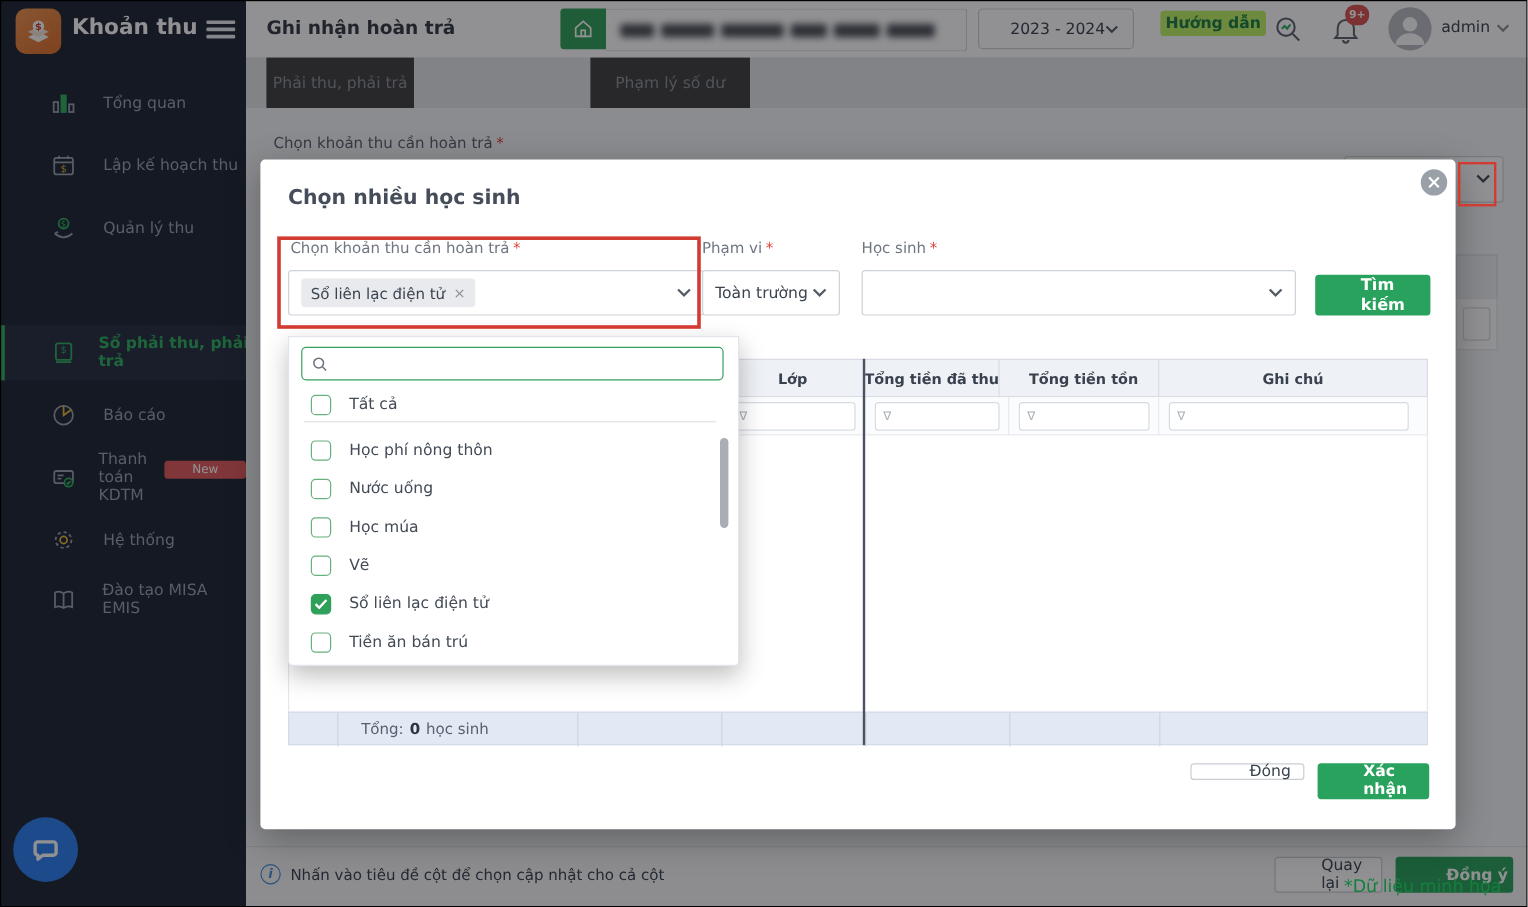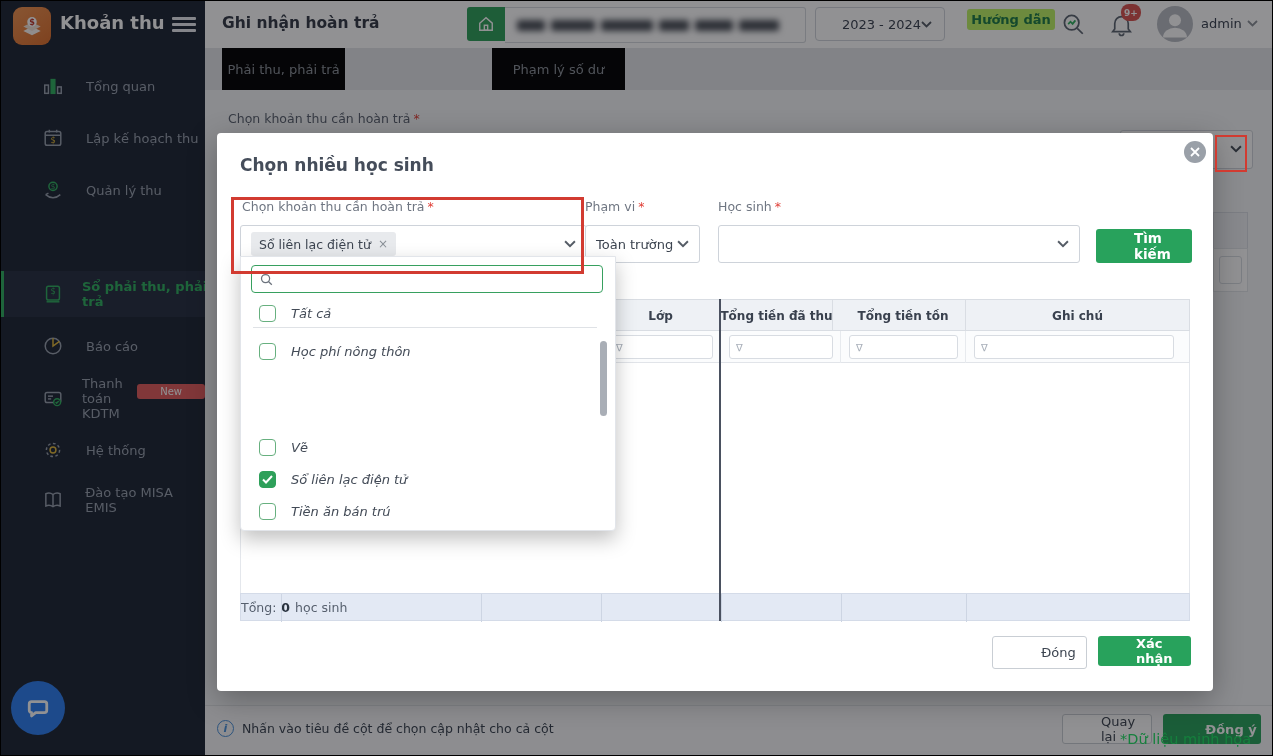--- a/index.html
+++ b/index.html
@@ -42,21 +42,21 @@
             border-radius:3px;display:flex;align-items:center;justify-content:center;margin-left:12px;}
   .hdr-ic{top:11px;color:#5b6470;}
   .bell-badge{left:916px;top:4px;min-width:14px;height:15px;background:#d9534f;color:#fff;font-size:9px;font-weight:bold;
               border-radius:8px;padding:1px 3px;display:flex;align-items:center;justify-content:center;z-index:2;}
   .avatar{left:952px;top:6px;width:36px;height:36px;border-radius:50%;background:#b8bcc3;overflow:hidden;
           display:flex;align-items:center;justify-content:center;}
   .admin-name{left:996px;top:16px;font-size:13px;color:#3a4250;}
   
   
   .tabbar{left:205px;top:48px;width:1068px;height:42px;background:#e4e6e9;z-index:1;}
-  .tab{top:0;height:42px;display:flex;align-items:center;justify-content:center;font-size:13px;color:#8a9097;background:#000000;}
+  .tab{top:0;height:42px;display:flex;align-items:center;justify-content:center;font-size:13px;color:#8a9097;background:#404040;}
   .tab.active{background:#fff;color:#1c7747;font-weight:600;border-top:3px solid #1e8a52;height:39px;}
 
   
   .content{left:205px;top:90px;width:1068px;height:615px;background:#f5f6f7;z-index:1;}
   .pg-label{left:23px;top:21px;font-size:12.5px;color:#5a6270;}
   .req{color:#e03e36;margin-left:3px;}
   .pg-sel-remnant{left:915px;top:40px;width:131px;height:37px;background:#fff;border:1px solid #cfd4da;border-radius:3px;}
   .remnant-h{left:1008px;top:122px;width:33px;height:36px;background:#eef1f5;border:1px solid #d9dde3;}
   .remnant-f{left:1008px;top:158px;width:33px;height:42px;background:#fff;border:1px solid #e2e5ea;}
   .remnant-fb{left:1014px;top:166px;width:21px;height:26px;background:#fff;border:1px solid #d8dce2;border-radius:3px;}
@@ -98,22 +98,22 @@
   .ft-cell{position:absolute;top:0;height:32px;border-right:1px solid #e7eaee;box-sizing:border-box;}
   .ft-input{position:absolute;top:4px;height:24px;background:#fff;border:1px solid #d8dce2;border-radius:3px;
             display:flex;align-items:center;color:#a9b0ba;font-size:10px;padding-left:6px;box-sizing:border-box;}
   .tbody{left:23px;top:230px;width:950px;height:230px;background:#fff;border-left:1px solid #e4e7ec;border-right:1px solid #e4e7ec;box-sizing:border-box;}
   .sum-row{left:23px;top:460px;width:950px;height:28px;background:#e3e9f4;box-sizing:border-box;border:1px solid #d4dbe8;
            font-size:12.5px;color:#57606e;}
   .sum-div{position:absolute;top:0;height:28px;width:1px;background:#cdd5e3;}
   .dark-div{left:502px;top:166px;width:2px;height:322px;background:#4a5160;z-index:2;}
 
   
-  .dropdown{left:240px;top:256px;width:376px;height:275px;background:#fff;z-index:55;
-            box-shadow:0 8px 20px rgba(0,0,0,0.25);border:1px solid #e2e5ea;box-sizing:border-box;border-radius:0 0 4px 4px;font-style:italic;}
+  .dropdown{left:240px;top:280px;width:376px;height:275px;background:#fff;z-index:55;
+            box-shadow:0 8px 20px rgba(0,0,0,0.25);border:1px solid #e2e5ea;box-sizing:border-box;border-radius:0 0 4px 4px;}
   .search-box{left:10px;top:8px;width:352px;height:28px;border:1.5px solid #37a05f;border-radius:4px;box-sizing:border-box;
               display:flex;align-items:center;padding-left:7px;}
   .opt-row{left:0;width:356px;height:32px;display:flex;align-items:center;cursor:pointer;}
   .cbx{width:17px;height:17px;border:1.5px solid #67b07f;border-radius:4px;margin-left:18px;box-sizing:border-box;
        display:flex;align-items:center;justify-content:center;background:#fff;}
   .cbx.checked{background:#2ea05a;border-color:#2ea05a;}
   .opt-lbl{margin-left:15px;font-size:13px;color:#434b57;}
   .opt-divider{left:12px;top:70px;width:344px;height:1px;background:#dfe2e6;}
   .scroll-thumb{left:359px;top:84px;width:7px;height:75px;border-radius:4px;background:#a9aeb6;}
 
@@ -396,27 +396,27 @@
       </div>
   </div>
   <div class="abs tbody"></div>
   <div class="abs sum-row flex">
     <div class="sum-div" style="left:40px;"></div>
       <div class="sum-div" style="left:240px;"></div>
     <div class="sum-div" style="left:360px;"></div>
       <div class="sum-div" style="left:480px;"></div>
     <div class="sum-div" style="left:600px;"></div>
       <div class="sum-div" style="left:725px;"></div>
-    <span style="">Tổng:</span>
+    <span style="margin-left:60px;">Tổng:</span>
     <span style="margin-left:5px;font-weight:bold;color:#2b3440;">0</span>
     <span style="margin-left:5px;">học sinh</span>
   </div>
   <div class="abs dark-div"></div>
 
-  <div class="abs btn ghost" style="left:775px;top:503px;width:95px;height:33px;">Đóng</div>
+  <div class="abs btn ghost" style="left:775px;top:503px;width:95px;height:14px;">Đóng</div>
   <div class="abs btn green" style="left:881px;top:503px;width:93px;height:30px;">Xác nhận</div>
 </div>
 
 <div class="abs dropdown">
   <div class="abs search-box">
     <span>
       <svg width="15" height="15" viewBox="0 0 24 24" fill="none" stroke="#6b727c" stroke-width="2">
         <circle cx="10.5" cy="10.5" r="6.5"></circle>
           <path d="M15.5 15.5 L20.5 20.5"></path>
       </svg>
@@ -424,20 +424,28 @@
   </div>
   <div class="abs opt-row" style="top:40px;">
     <span class="cbx"></span>
     <span class="opt-lbl">Tất cả</span>
   </div>
   <div class="abs opt-divider"></div>
   <div class="abs opt-row" style="top:78px;">
     <span class="cbx"></span>
     <span class="opt-lbl">Học phí nông thôn</span>
   </div>
+  <div class="abs opt-row" style="top:110px;">
+    <span class="cbx"></span>
+    <span class="opt-lbl">Nước uống</span>
+  </div>
+  <div class="abs opt-row" style="top:142px;">
+    <span class="cbx"></span>
+    <span class="opt-lbl">Học múa</span>
+  </div>
   <div class="abs opt-row" style="top:174px;">
     <span class="cbx"></span>
     <span class="opt-lbl">Vẽ</span>
   </div>
   <div class="abs opt-row" style="top:206px;">
     <span class="cbx checked">
       <svg width="11" height="9" viewBox="0 0 11 9" fill="none" stroke="#ffffff" stroke-width="2">
           <path d="M1 4.5 L4 7.5 L10 1"></path>
         </svg>
     </span>

